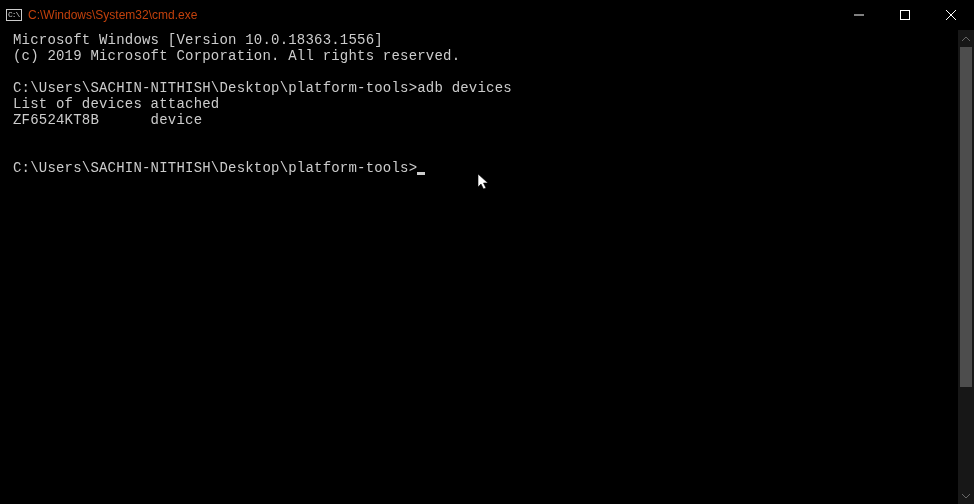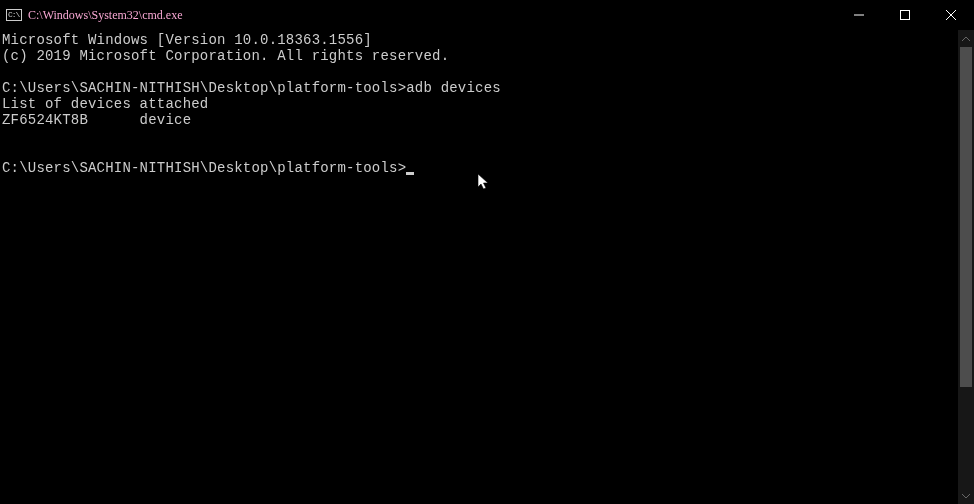--- a/index.html
+++ b/index.html
@@ -34,23 +34,23 @@
     display: inline-block;
     font-size: 8px;
     line-height: 9px;
     text-align: left;
     padding-left:1px;
     color:#ccc;
     letter-spacing: -1px;
     overflow:hidden;
   }
   .title-text {
-    font-family: Liberation Serif, serif;
+    font-family: Liberation Sans, sans-serif;
     font-size: 12px;
-    color: #f9a8d4;
+    color: #c2410c;
   }
   .window-controls {
     display: flex;
     height: 100%;
   }
   .win-btn {
     width: 46px;
     height: 30px;
     display: flex;
     align-items: center;
@@ -59,20 +59,21 @@
   }
   .win-btn svg { display:block; }
   .terminal-area {
     position: relative;
     height: calc(100% - 30px);
     background: #000;
     padding: 2px 0 0 2px;
     white-space: pre;
     line-height: 16px;
     letter-spacing: 0.2px;
+    margin-left: 11px;
   }
   .scrollbar {
     position: absolute;
     right: 0;
     top: 30px;
     width: 16px;
     height: calc(100% - 30px);
     background: #171717;
   }
   .scroll-up, .scroll-down {

